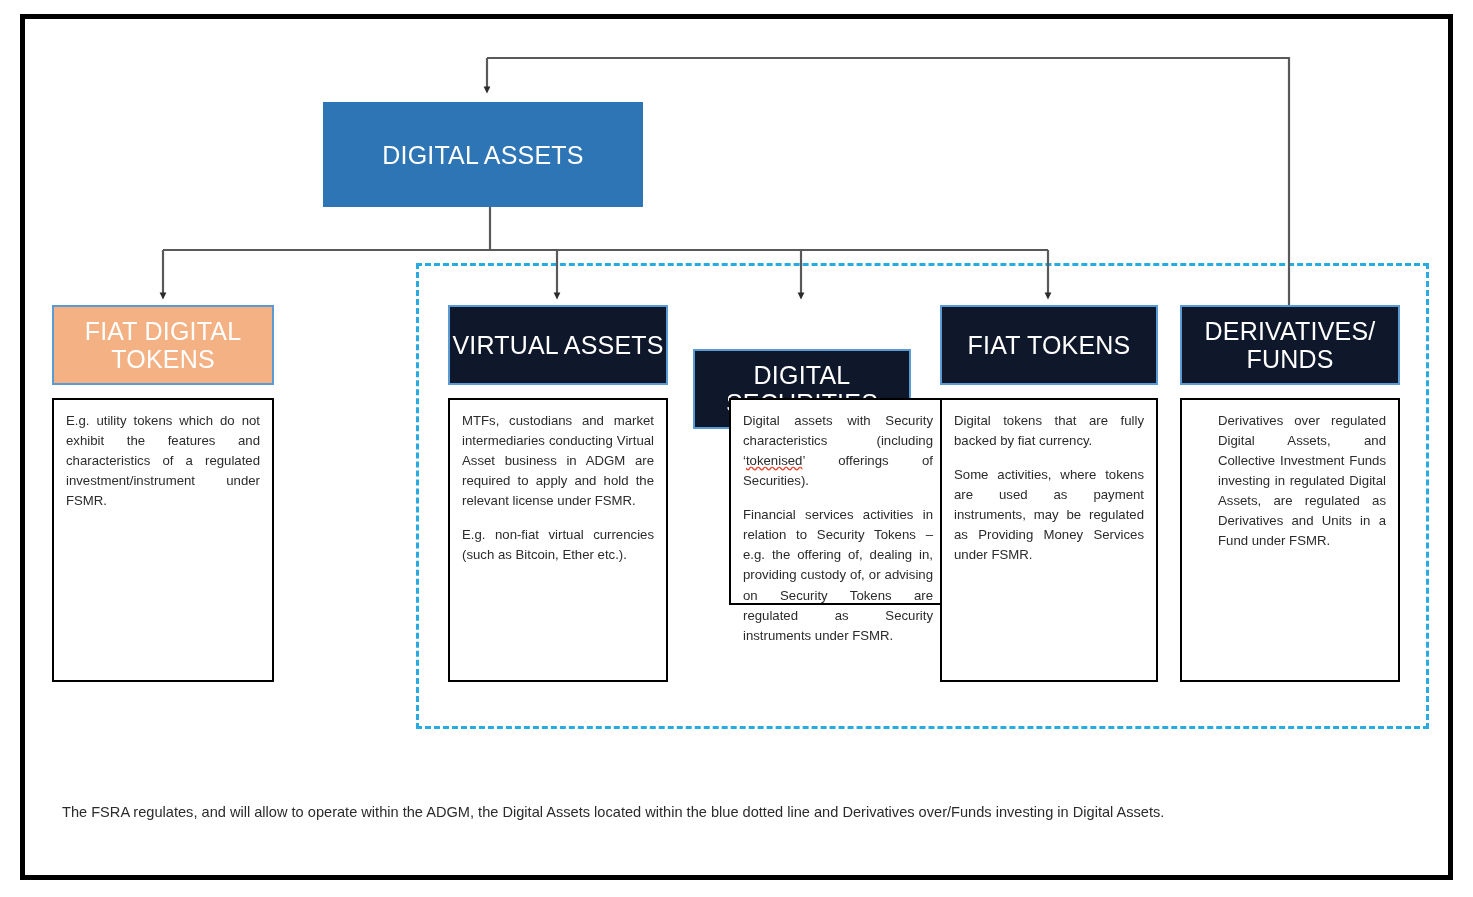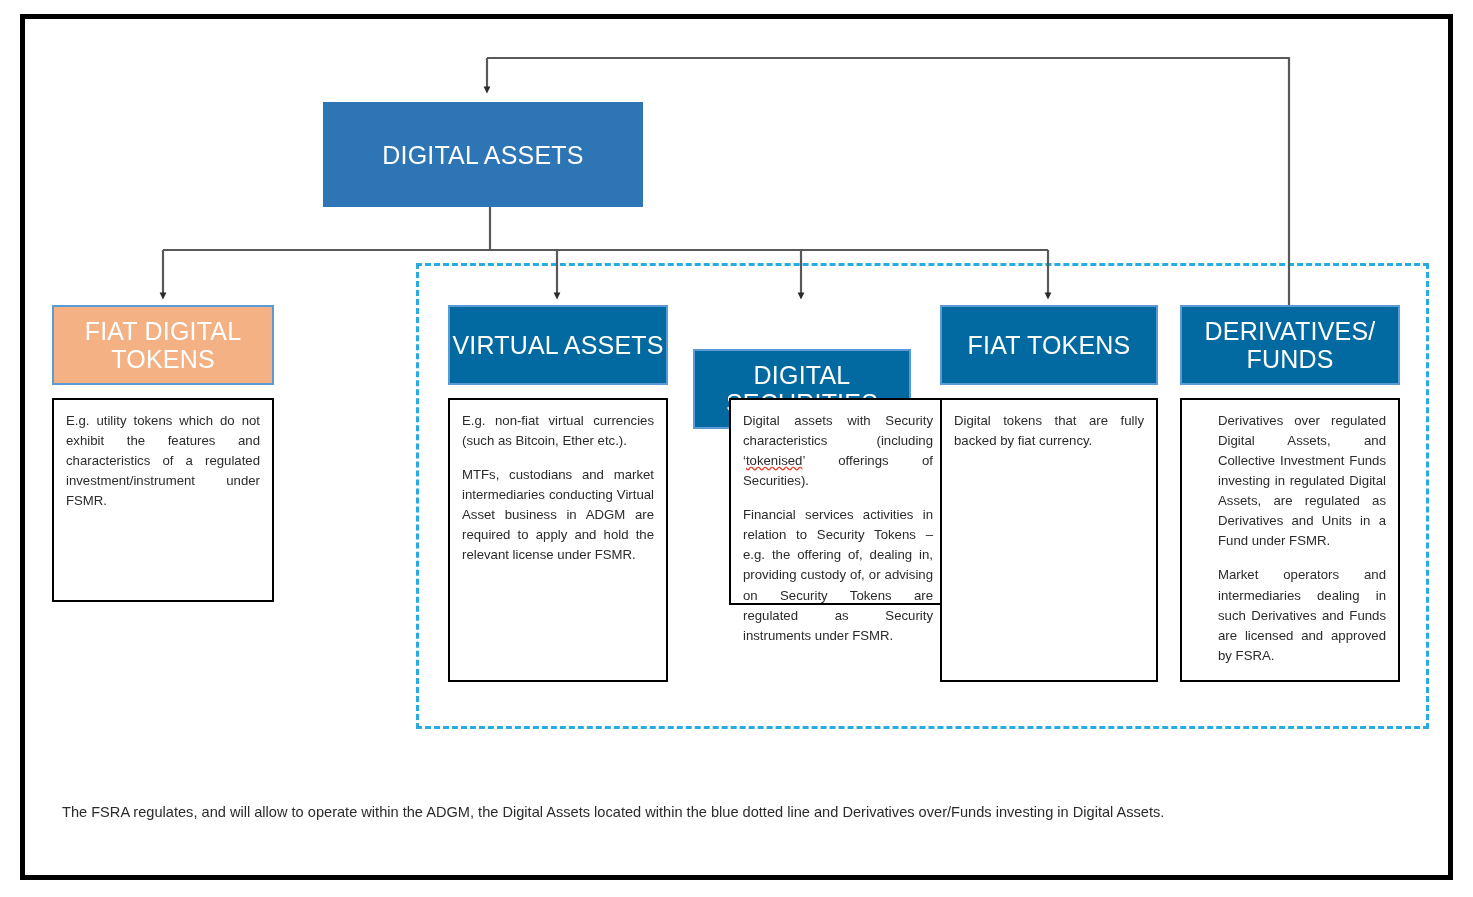--- a/index.html
+++ b/index.html
@@ -15,21 +15,21 @@
                  border:3px dashed #29ABE2;box-sizing:border-box;background:transparent;}
 
   
   .connectors{position:absolute;left:0;top:0;width:1473px;height:897px;pointer-events:none;}
 
   
   .hdr{position:absolute;box-sizing:border-box;display:flex;align-items:center;
        justify-content:center;text-align:center;color:#ffffff;
        font-weight:400;letter-spacing:.2px;line-height:1.12;}
   .hdr-root{background:#2E75B6;border:1px solid #2E75B6;font-size:25px;}
-  .hdr-blue{background:#0369a1;border:2px solid #5B9BD5;font-size:25px;}
+  .hdr-blue{background:#0f172a;border:2px solid #5B9BD5;font-size:25px;}
   .hdr-orange{background:#F4B183;border:2px solid #5B9BD5;font-size:25px;}
 
   
   .desc{position:absolute;box-sizing:border-box;background:#ffffff;
         border:2px solid #000000;padding:11px 12px 8px 12px;
         font-size:13.2px;line-height:1.52;color:#2b2b2b;text-align:justify;
         text-justify:inter-word;}
   .desc p{margin:0 0 14px 0;}
   .desc p:last-child{margin-bottom:0;}
   .spell{text-decoration:underline wavy #e8442f;text-decoration-skip-ink:none;}
@@ -72,50 +72,50 @@
     </g>
   </svg>
 
   <div class="hdr hdr-root" style="left:323px;top:90px;width:320px;height:105px;margin-top:12px;">
     <span>DIGITAL ASSETS</span>
   </div>
 
   <div class="hdr hdr-orange" style="left:52px;top:305px;width:222px;height:80px;">
     <span>FIAT DIGITAL TOKENS</span>
   </div>
-  <div class="desc" style="left:52px;top:398px;width:222px;height:204px;">
+  <div class="desc" style="left:52px;top:398px;width:222px;height:284px;">
     <p>E.g. utility tokens which do not exhibit the features and characteristics of a regulated investment/instrument under FSMR.</p>
   </div>
 
   <div class="hdr hdr-blue" style="left:448px;top:305px;width:220px;height:80px;">
     <span>VIRTUAL ASSETS</span>
   </div>
   <div class="desc" style="left:448px;top:398px;width:220px;height:284px;">
+    <p>MTFs, custodians and market intermediaries conducting Virtual Asset business in ADGM are required to apply and hold the relevant license under FSMR.</p>
     <p>E.g. non-fiat virtual currencies (such as Bitcoin, Ether etc.).</p>
-    <p>MTFs, custodians and market intermediaries conducting Virtual Asset business in ADGM are required to apply and hold the relevant license under FSMR.</p>
   </div>
 
   <div class="hdr hdr-blue" style="left:693px;top:305px;width:218px;height:80px;margin-top:44px;">
     <span>DIGITAL SECURITIES</span>
   </div>
   <div class="desc" style="left:693px;top:398px;width:218px;height:207px;margin-left:36px;">
     <p><span>Digital assets with Security characteristics (including ‘</span><span class="spell">tokenised</span><span>’ offerings of Securities).</span></p>
     <p>Financial services activities in relation to Security Tokens – e.g. the offering of, dealing in, providing custody of, or advising on Security Tokens are regulated as Security instruments under FSMR.</p>
   </div>
 
   <div class="hdr hdr-blue" style="left:940px;top:305px;width:218px;height:80px;">
     <span>FIAT TOKENS</span>
   </div>
   <div class="desc" style="left:940px;top:398px;width:218px;height:284px;">
     <p>Digital tokens that are fully backed by fiat currency.</p>
+    <p>Some activities, where tokens are used as payment instruments, may be regulated as Providing Money Services under FSMR.</p>
   </div>
 
   <div class="hdr hdr-blue" style="left:1180px;top:305px;width:220px;height:80px;">
     <span>DERIVATIVES/ FUNDS</span>
   </div>
   <div class="desc" style="left:1180px;top:398px;width:220px;height:284px;padding-left:36px;">
     <p>Derivatives over regulated Digital Assets, and Collective Investment Funds investing in regulated Digital Assets, are regulated as Derivatives and Units in a Fund under FSMR.</p>
-    <p>Market operators and intermediaries dealing in such Derivatives and Funds are licensed and approved by FSRA.</p>
   </div>
 
   <div class="caption">The FSRA regulates, and will allow to operate within the ADGM, the Digital Assets located within the blue dotted line and Derivatives over/Funds investing in Digital Assets.</div>
 
 </div>
 
 </body></html>

